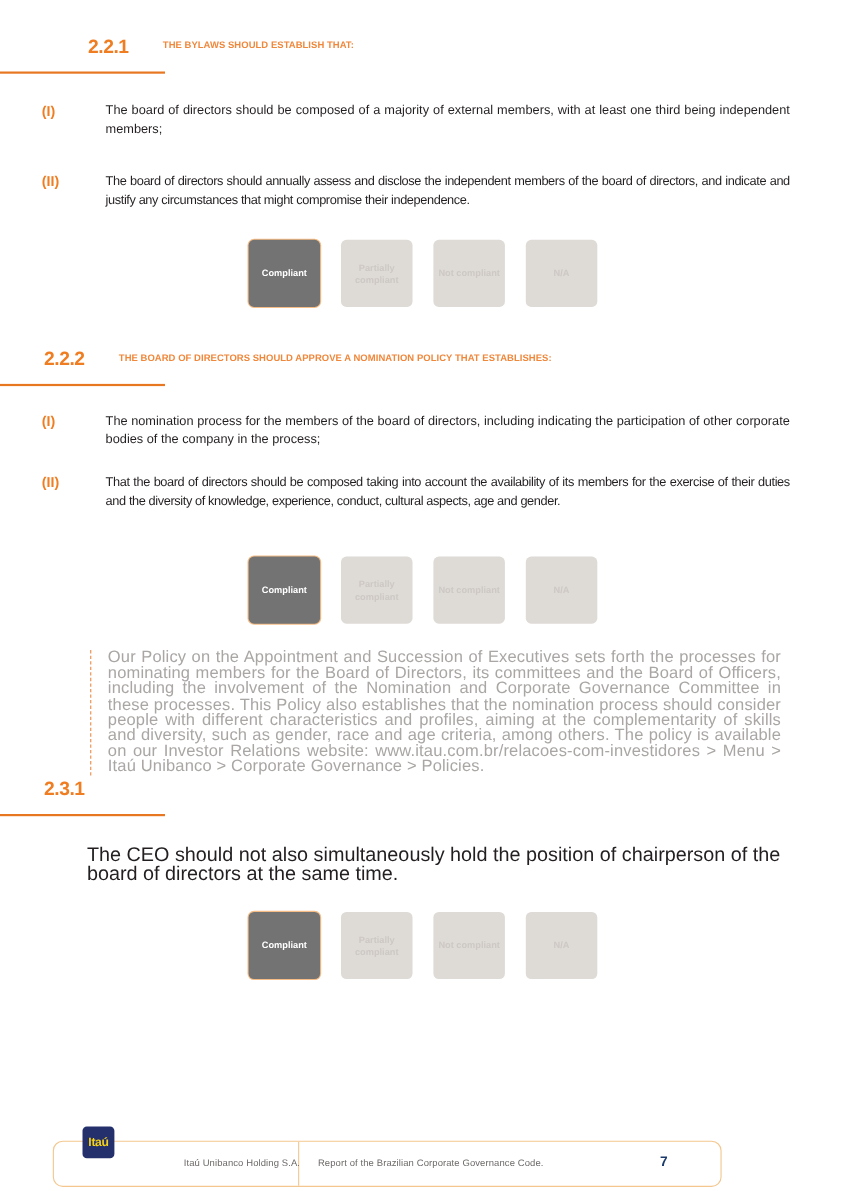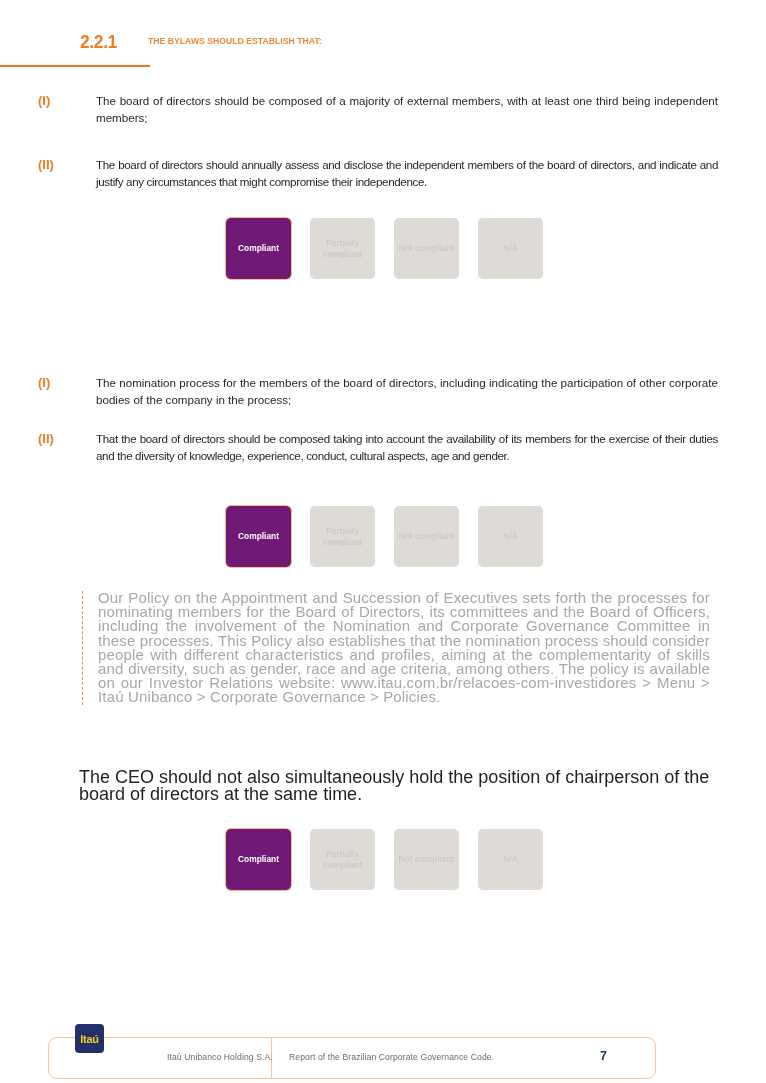--- a/index.html
+++ b/index.html
@@ -111,21 +111,21 @@
     display: flex;
     align-items: center;
     justify-content: center;
     text-align: center;
     font-size: 8.4px;
     font-weight: bold;
     line-height: 11px;
     box-sizing: border-box;
   }
   .status-box.selected {
-    background: #701a75;
+    background: #737373;
     color: #ffffff;
     box-shadow: 0 0 0 1px #f6bd86;
   }
   .status-box.unselected {
     background: #dedad6;
     color: #cdc8c4;
   }
 
   
   .note {
@@ -238,20 +238,27 @@
     <div class="clause-text tight">The board of directors should annually assess and disclose the independent members of the board of directors, and indicate and justify any circumstances that might compromise their independence.</div>
   </div>
 
   <div class="status-row" style="top:218px;">
     <div class="status-box selected">Compliant</div>
     <div class="status-box unselected">Partially compliant</div>
     <div class="status-box unselected">Not compliant</div>
     <div class="status-box unselected">N/A</div>
   </div>
 
+  <div class="section" style="top:316px;">
+    <div class="section-head">
+      <span class="section-number">2.2.2</span>
+      <span class="section-title">THE BOARD OF DIRECTORS SHOULD APPROVE A NOMINATION POLICY THAT ESTABLISHES:</span>
+    </div>
+    <div class="section-rule" style="top:33px;"></div>
+  </div>
 
   <div class="clause" style="top:375px;">
     <span class="clause-num">(I)</span>
     <div class="clause-text">The nomination process for the members of the board of directors, including indicating the participation of other corporate bodies of the company in the process;</div>
   </div>
 
   <div class="clause" style="top:431px;">
     <span class="clause-num">(II)</span>
     <div class="clause-text tight">That the board of directors should be composed taking into account the availability of its members for the exercise of their duties and the diversity of knowledge, experience, conduct, cultural aspects, age and gender.</div>
   </div>
@@ -261,20 +268,27 @@
     <div class="status-box unselected">Partially compliant</div>
     <div class="status-box unselected">Not compliant</div>
     <div class="status-box unselected">N/A</div>
   </div>
 
   <div class="note" style="top:591px;">
     <div class="note-bar"></div>
     <div class="note-text">Our Policy on the Appointment and Succession of Executives sets forth the processes for nominating members for the Board of Directors, its committees and the Board of Officers, including the involvement of the Nomination and Corporate Governance Committee in these processes. This Policy also establishes that the nomination process should consider people with different characteristics and profiles, aiming at the complementarity of skills and diversity, such as gender, race and age criteria, among others. The policy is available on our Investor Relations website: www.itau.com.br/relacoes-com-investidores &gt; Menu &gt; Itaú Unibanco &gt; Corporate Governance &gt; Policies.</div>
   </div>
 
+  <div class="section" style="top:707px;">
+    <div class="section-head">
+      <span class="section-number">2.3.1</span>
+      <span class="section-title"></span>
+    </div>
+    <div class="section-rule" style="top:33px;"></div>
+  </div>
 
   <div class="plain-text" style="top:769px;">The CEO should not also simultaneously hold the position of chairperson of the board of directors at the same time.</div>
 
   <div class="status-row" style="top:829px;">
     <div class="status-box selected">Compliant</div>
     <div class="status-box unselected">Partially compliant</div>
     <div class="status-box unselected">Not compliant</div>
     <div class="status-box unselected">N/A</div>
   </div>
 

